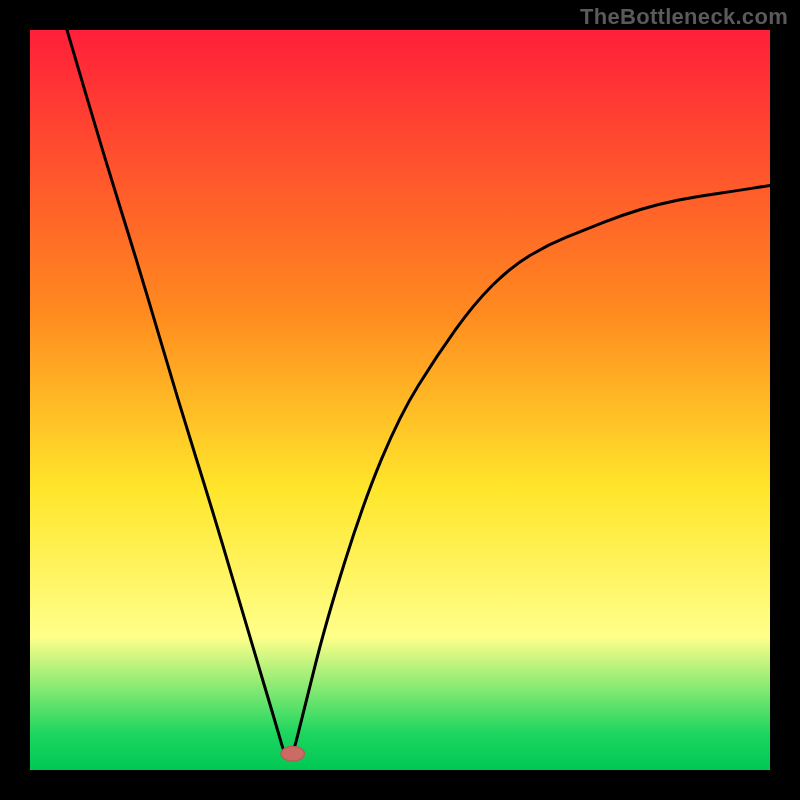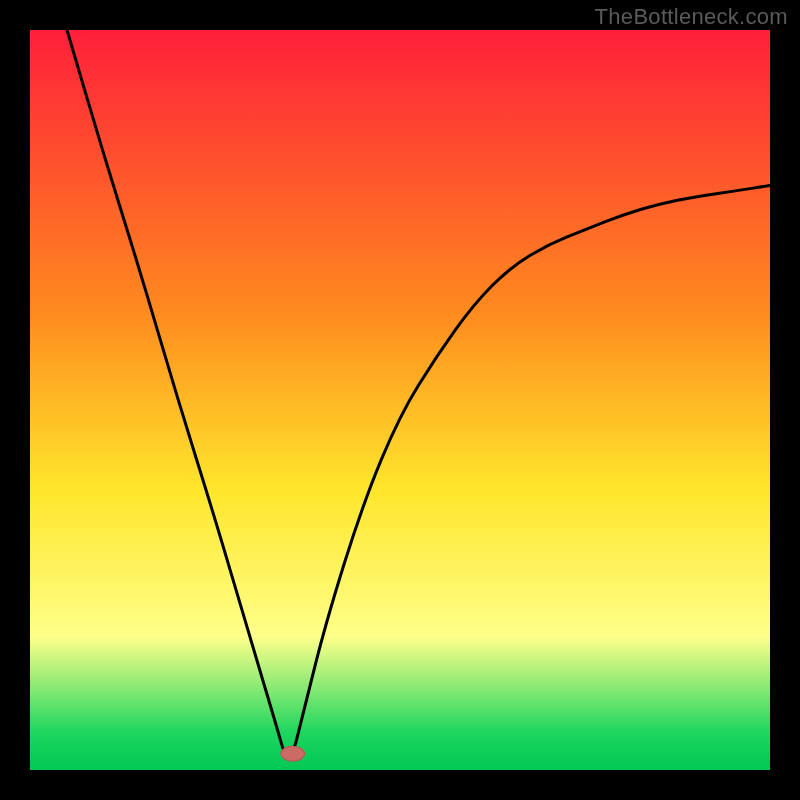--- a/index.html
+++ b/index.html
@@ -18,21 +18,21 @@
     width: 800px;
     height: 800px;
     background: #000;
   }
   .watermark {
     position: absolute;
     top: 4px;
     right: 12px;
     color: #5a5a5a;
     font-size: 22px;
-    font-weight: 400;
+    font-weight: 700;
     letter-spacing: 0.3px;
     user-select: none;
   }
   .plot {
     position: absolute;
     left: 30px;
     top: 30px;
     width: 740px;
     height: 740px;
   }

